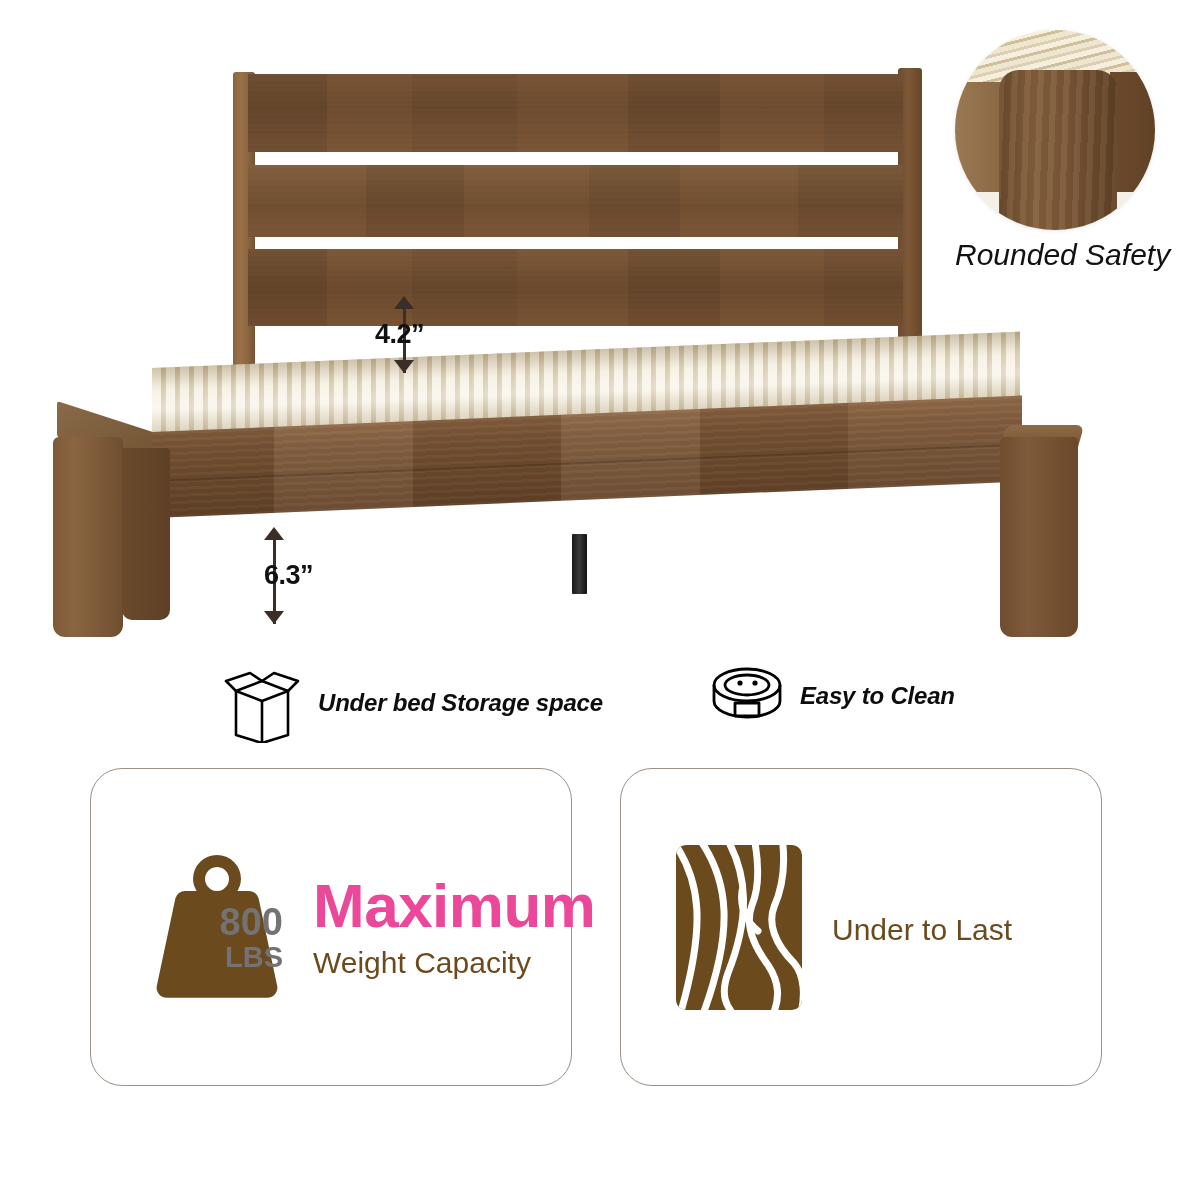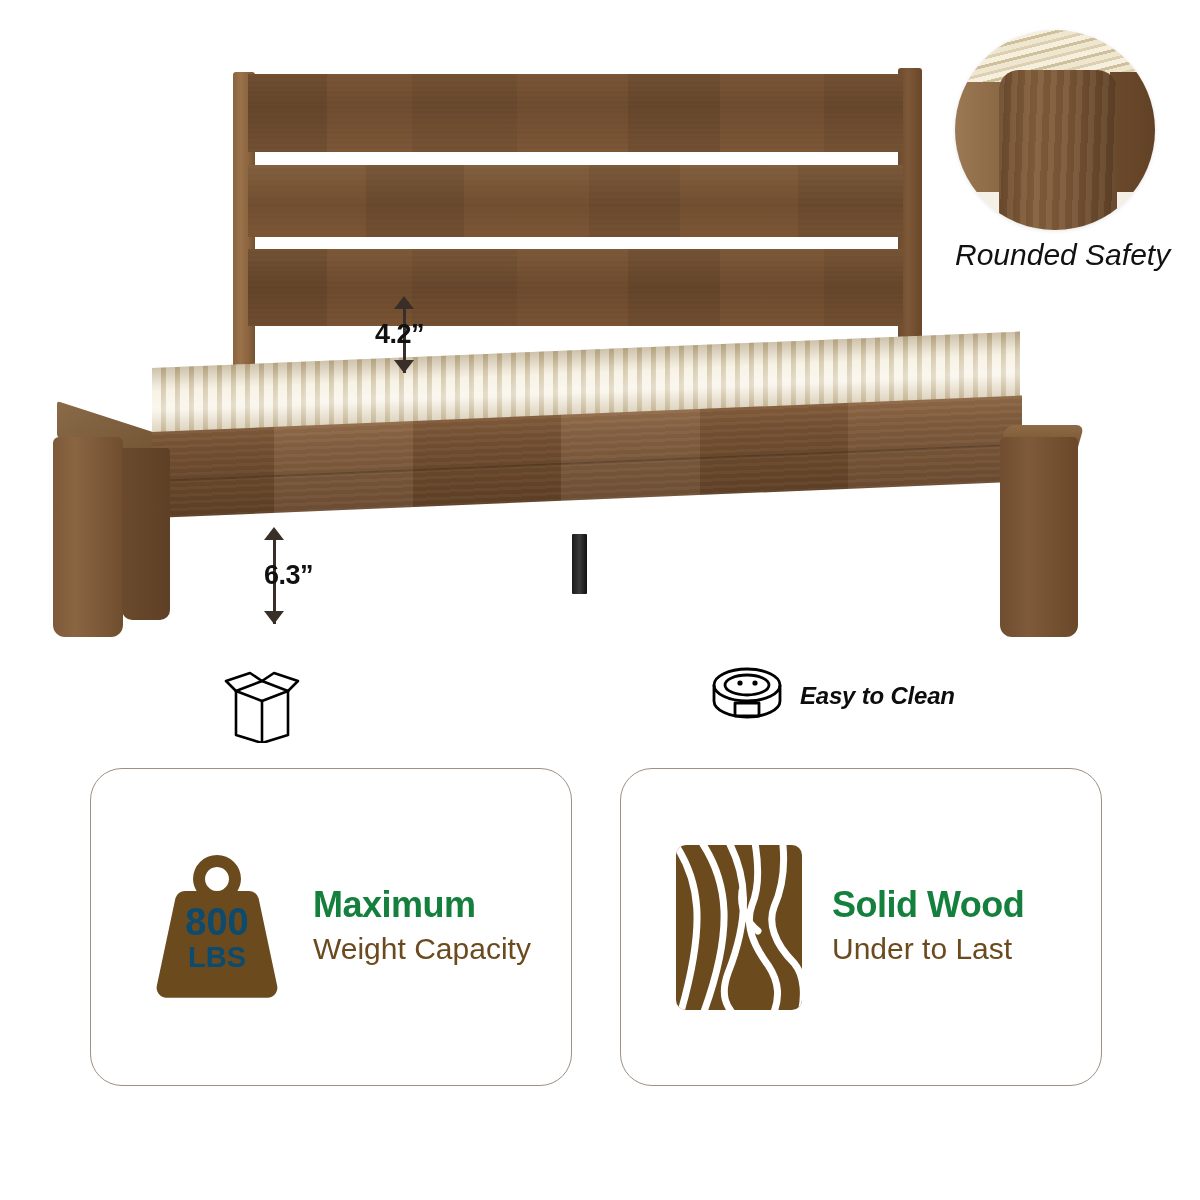--- a/index.html
+++ b/index.html
@@ -302,23 +302,23 @@
   }
   #card-weight { left: 90px; padding-left: 60px; }
   #card-wood   { left: 620px; padding-left: 55px; }
   .card-text {
     display: flex;
     flex-direction: column;
     justify-content: center;
     margin-left: 30px;
   }
   .card-title {
-    font-size: 36px;
+    font-size: 62px;
     font-weight: bold;
-    color: #15803d;
+    color: #ec4899;
     line-height: 1.05;
     white-space: nowrap;
     letter-spacing: -0.5px;
   }
   .card-sub {
     font-size: 30px;
     color: #6b4a1e;
     line-height: 1.25;
     white-space: nowrap;
     margin-top: 6px;
@@ -328,22 +328,22 @@
   #weight-icon {
     position: relative;
     width: 132px;
     height: 148px;
     flex: none;
   }
   .weight-text {
     position: absolute;
     left: 0;
     width: 132px;
-    text-align: center;
-    color: #0c4a6e;
+    text-align: right;
+    color: #737373;
     font-weight: bold;
     line-height: 1;
   }
   #weight-num { top: 50px; font-size: 38px; }
   #weight-unit { top: 90px; font-size: 29px; }
 </style>
 </head>
 <body>
 
 <div id="product-photo">
@@ -411,20 +411,21 @@
     <svg width="80" height="80" viewBox="0 0 80 80">
       <g fill="none" stroke="#000000" stroke-width="2.6" stroke-linejoin="round" stroke-linecap="round">
         <path d="M14 28 L40 38 L66 28 L40 18 Z"></path>
         <path d="M14 28 L4 18 L28 10 L40 18"></path>
         <path d="M66 28 L76 18 L52 10 L40 18"></path>
         <path d="M14 28 L14 72 L40 80 L40 38"></path>
         <path d="M66 28 L66 72 L40 80"></path>
       </g>
       <path d="M40 38 L40 80" stroke="#000000" stroke-width="2" stroke-dasharray="4 4" fill="none"></path>
     </svg>
+    <span class="feature-label">Under bed Storage space</span>
   </div>
 
   <div class="feature-item" id="feature-clean">
     <svg width="74" height="66" viewBox="0 0 74 66">
       <g fill="none" stroke="#000000" stroke-width="2.8" stroke-linejoin="round">
         <ellipse cx="37" cy="22" rx="33" ry="16"></ellipse>
         <path d="M4 22 L4 38 A33 16 0 0 0 70 38 L70 22"></path>
         <ellipse cx="37" cy="22" rx="22" ry="10"></ellipse>
         <rect x="25" y="40" width="24" height="13"></rect>
       </g>
@@ -467,17 +468,16 @@
           <path d="M-6 -8 C 26 34, 30 80, 4 170"></path>
           <path d="M22 -8 C 54 36, 58 86, 26 172"></path>
           <path d="M50 -8 C 72 30, 74 72, 52 128 C 44 150, 50 162, 60 172"></path>
           <path d="M78 -8 C 84 24, 82 46, 76 60 C 70 76, 74 96, 92 120 C 104 138, 104 154, 96 172"></path>
           <path d="M106 -8 C 110 20, 106 44, 98 62 C 92 78, 98 98, 118 118 C 128 130, 130 150, 124 172"></path>
           <path d="M66 46 C 64 62, 70 76, 82 86"></path>
         </g>
       </g>
     </svg>
     <div class="card-text">
-      <div class="card-title">Solid Wood</div>
       <div class="card-sub">Under to Last</div>
     </div>
   </div>
 </div>
 
 </body></html>

